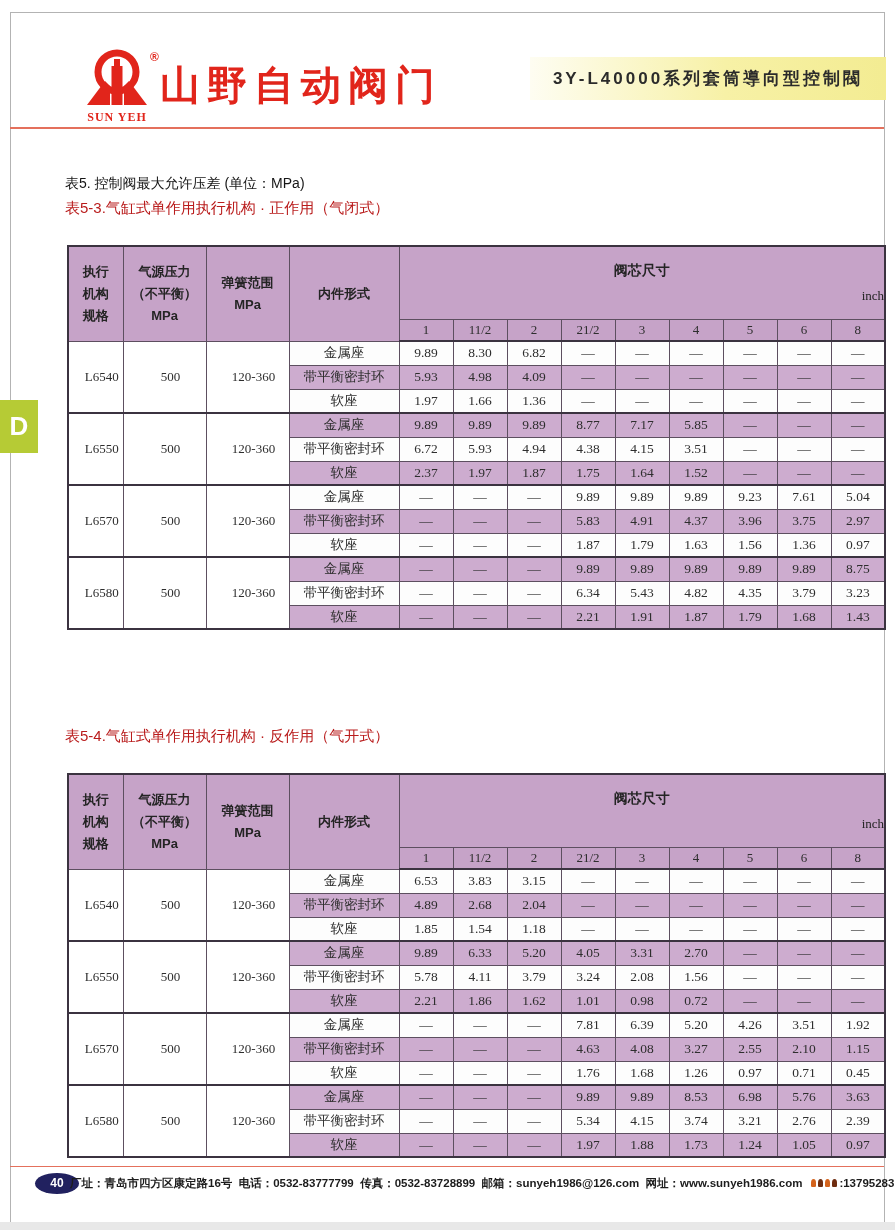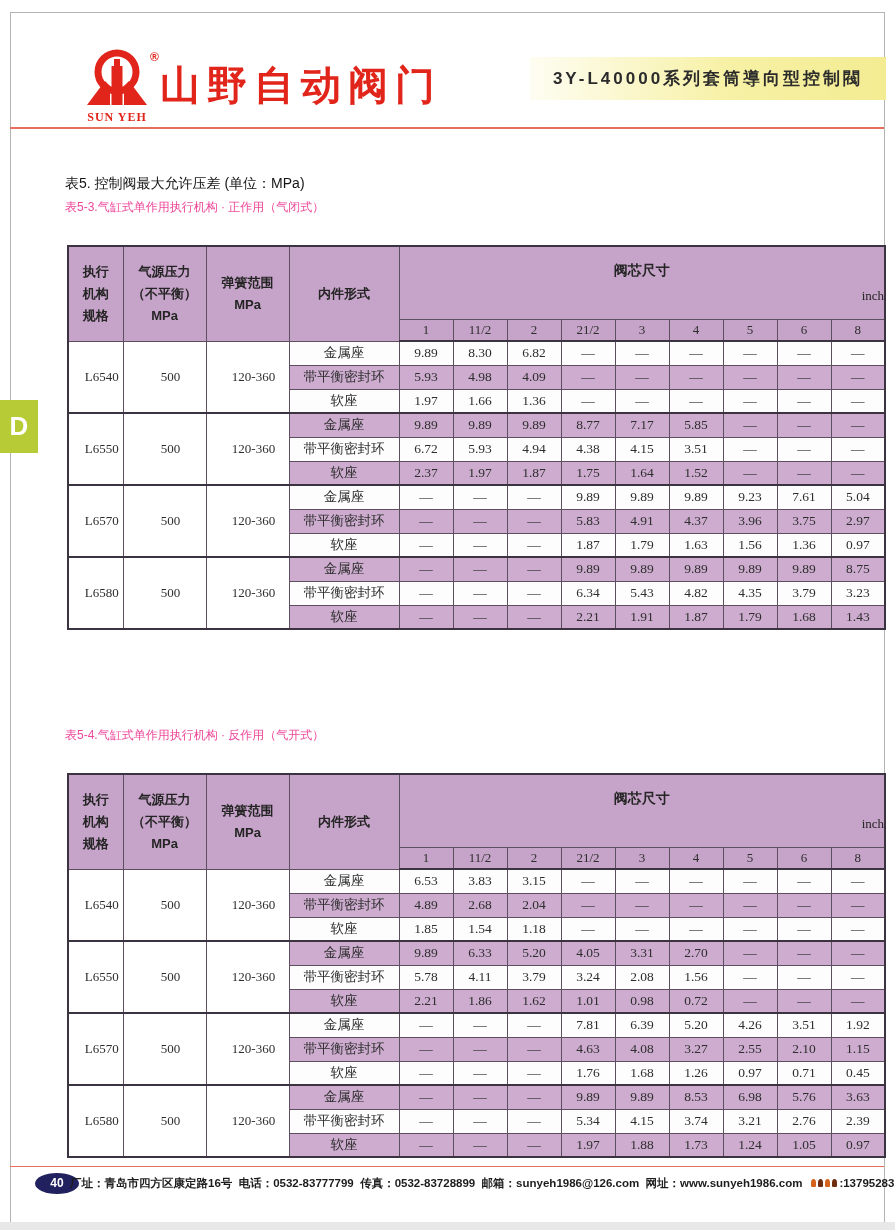--- a/index.html
+++ b/index.html
@@ -17,21 +17,21 @@
             letter-spacing:7px;white-space:nowrap;}
   .series-strip{position:absolute;left:530px;top:57px;width:356px;height:43px;
                 background:linear-gradient(90deg,#fefdf2 0%,#f7f1a6 55%,#f3ec92 100%);}
   .series-strip span{display:block;text-align:center;line-height:43px;font-size:17px;
                      letter-spacing:3px;color:#2b2b2b;font-weight:600;white-space:nowrap;}
   .rule-top{position:absolute;left:10px;top:127px;width:874px;height:2px;background:#e4705c;}
   .rule-footer{position:absolute;left:10px;top:1166px;width:874px;height:1px;background:#e4705c;}
 
   .section-title{position:absolute;left:60px;top:139px;color:#2aa0d8;font-size:16px;font-weight:bold;}
   .note-line{position:absolute;left:65px;top:175px;color:#151515;font-size:14px;}
-  .caption{position:absolute;left:65px;color:#ec4899;font-size:12px;}
+  .caption{position:absolute;left:65px;color:#b91c1c;font-size:15px;}
   .caption-1{top:199px;}
   .caption-2{top:727px;}
 
   .side-tab{position:absolute;left:0;top:400px;width:38px;height:53px;background:#b6cb35;
             color:#ffffff;font-size:26px;font-weight:bold;text-align:center;line-height:53px;}
 
   
   .tbl-host{position:absolute;left:67px;}
   .tbl-host-1{top:245px;}
   .tbl-host-2{top:773px;}

